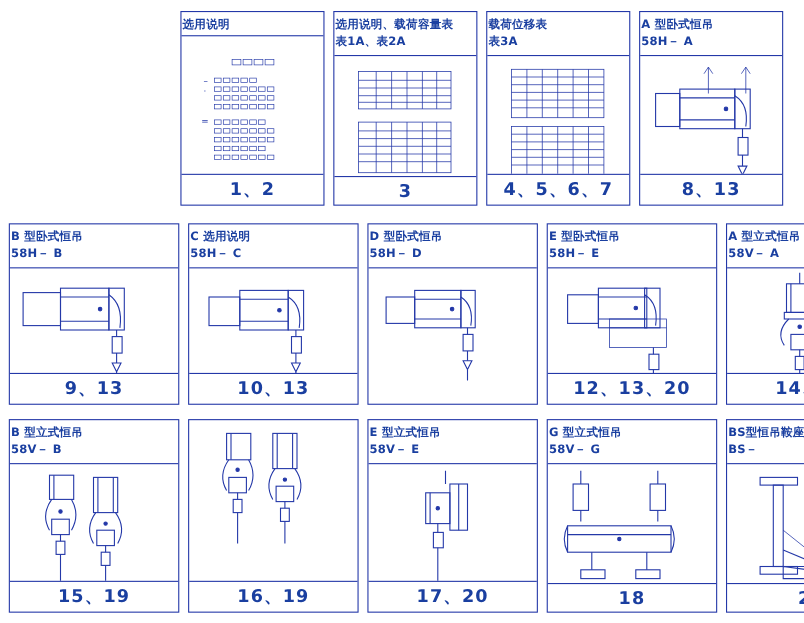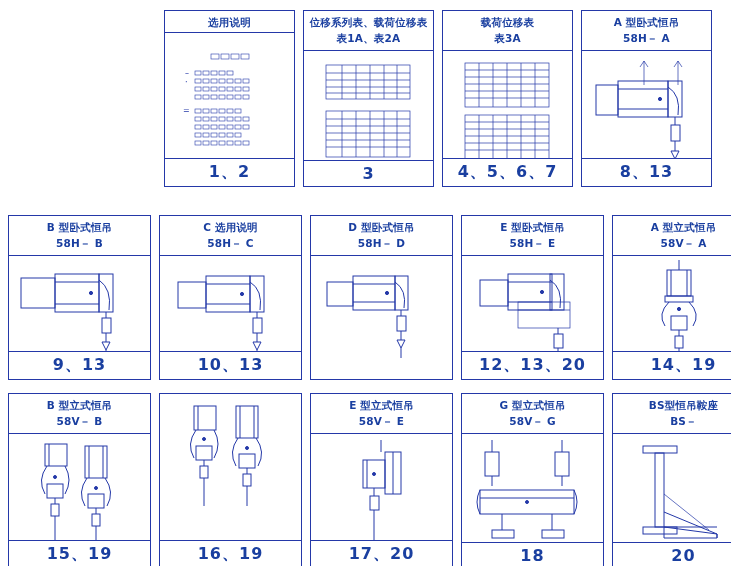--- a/index.html
+++ b/index.html
@@ -34,28 +34,28 @@
   
   .card {
     border: 1.6px solid #2438a8;
     background: #ffffff;
     box-sizing: border-box;
     display: flex;
     flex-direction: column;
     position: relative;
   }
   .card.w1 { width: 131px; }
-  .card.w2 { width: 143px; margin-top: 12px; }
+  .card.w2 { width: 155px; }
   .card-r1 { height: 177px; }
   .card-r2 { height: 165px; }
   .card-r3 { height: 176px; }
 
   .hdr {
     border-bottom: 1.6px solid #2438a8;
-    text-align: center;
+    text-align: left;
     font-size: 10.5px;
     line-height: 1.55;
     padding: 3px 1px 2px;
     letter-spacing: 0.2px;
     white-space: nowrap;
     font-weight: 600;
   }
   .hdr.two-line { padding-bottom: 3px; }
   .hdr .l2 { display: block; }
 
@@ -165,21 +165,21 @@
               <rect x="70" y="108" width="6" height="4"></rect>
             <rect x="78" y="108" width="6" height="4"></rect>
           </g>
         </svg>
       </div>
       <div class="ftr">1、2</div>
     </div>
 
     <div class="card w1 card-r1">
       <div class="hdr two-line">
-        <span>位移系列表、载荷位移表</span>
+        <span>选用说明、载荷容量表</span>
         <span class="l2">表1A、表2A</span>
       </div>
       <div class="body">
         <svg width="128" height="122" viewBox="0 0 128 122">
           <g class="thin">
             <rect x="22" y="14" width="84" height="34"></rect>
             <line x1="22" y1="22" x2="106" y2="22"></line>
             <line x1="22" y1="29" x2="106" y2="29"></line>
             <line x1="22" y1="36" x2="106" y2="36"></line>
             <line x1="22" y1="42" x2="106" y2="42"></line>

